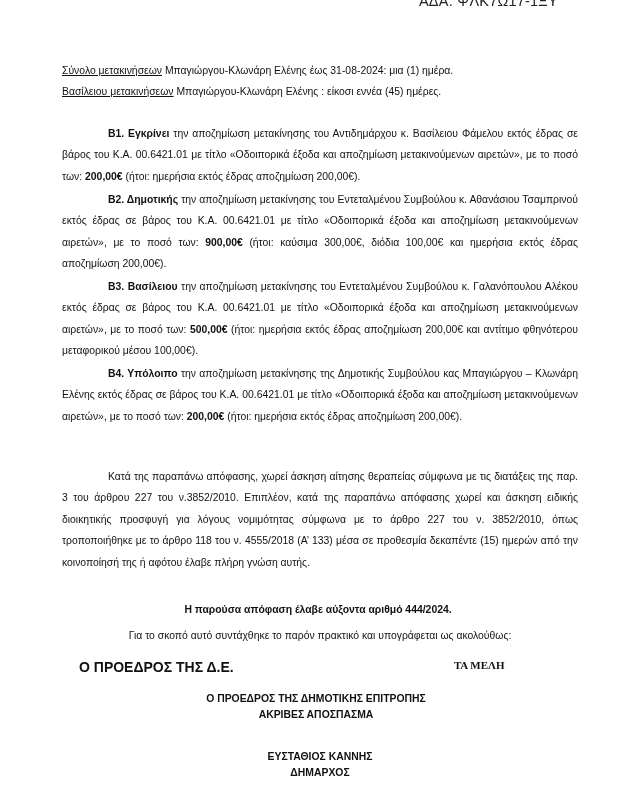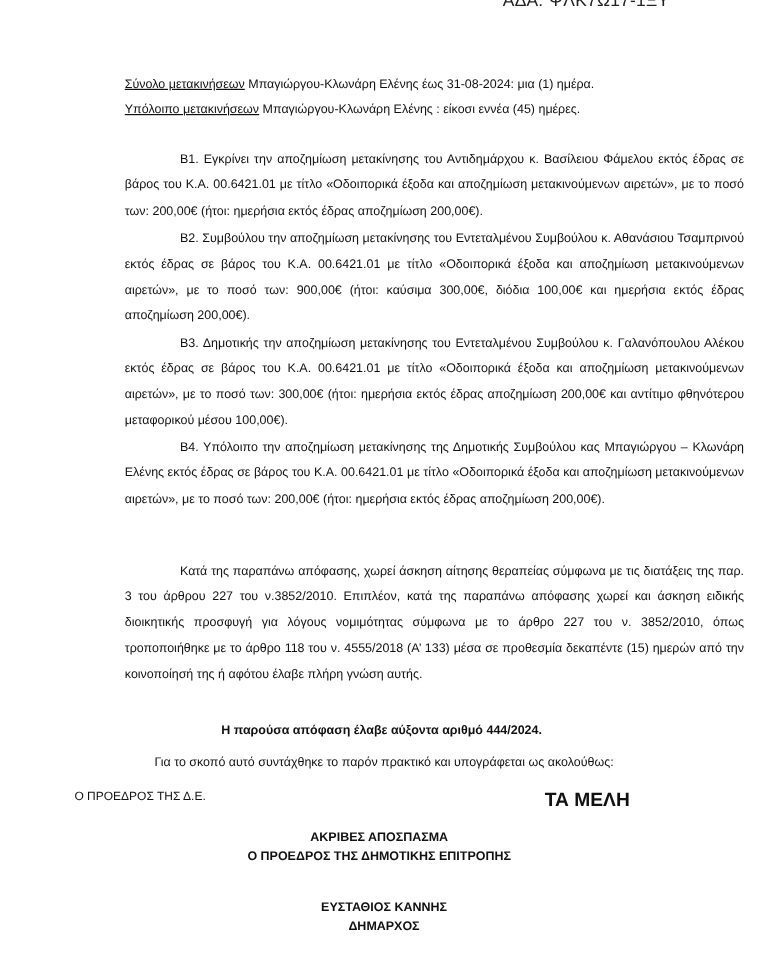--- a/index.html
+++ b/index.html
@@ -1,67 +1,67 @@
 <!DOCTYPE html>
 <html><head>
 <meta charset="utf-8">
 <style>
   html, body { margin: 0; padding: 0; background: #ffffff; }
   body { width: 632px; height: 803px; position: relative; overflow: hidden;
          font-family: "Liberation Sans", "DejaVu Sans", sans-serif; color: #111; }
   .ada { position: absolute; top: -7px; left: 419px; font-size: 14.5px; color: #222; letter-spacing: 0.2px; }
-  .page { position: absolute; left: 62px; width: 516px; font-size: 10.4px; line-height: 21.4px; margin-left: 42px; }
+  .page { position: absolute; left: 62px; width: 516px; font-size: 10.4px; line-height: 21.4px; }
   .summary { top: 60px; }
   .summary p { margin: 0; }
   .u { text-decoration: underline; }
   .items { top: 123px; }
   .items p { margin: 0 0 1.5px 0; text-align: justify; text-indent: 46px; }
   .appeal { top: 466px; }
   .appeal p { margin: 0; text-align: justify; text-indent: 46px; }
   .decision { position: absolute; top: 604px; left: 0; width: 632px; text-align: center; font-size: 10.4px; font-weight: bold; padding-left: 2px; }
   .compose { position: absolute; top: 630px; left: 0; width: 632px; text-align: center; font-size: 10.4px; padding-left: 4px; }
-  .president { position: absolute; top: 659px; left: 62px; font-size: 10px; font-weight: normal; }
-  .members { position: absolute; top: 659px; left: 454px; font-size: 16px; font-weight: bold; }
+  .president { position: absolute; top: 659px; left: 79px; font-size: 14px; font-weight: bold; }
+  .members { position: absolute; top: 659px; left: 454px; font-size: 11px; font-weight: bold; font-family: Liberation Serif, serif; }
   .cert { position: absolute; top: 691px; left: 0; width: 632px; text-align: center; font-size: 10.4px; font-weight: bold; line-height: 15.5px; }
   .cert div, .mayor div { margin: 0; }
   .mayor { position: absolute; top: 749px; left: 0; width: 632px; text-align: center; font-size: 10.4px; font-weight: bold; line-height: 15.5px; padding-left: 4px; }
-  b { font-weight: normal; }
+  b { font-weight: bold; }
 </style>
 </head>
 <body>
 
 <div class="ada">ΑΔΑ: ΨΛΚ7Ω17-1ΞΥ</div>
 
 <div class="page summary">
   <p>
     <span class="u">Σύνολο μετακινήσεων</span><span>  Μπαγιώργου-Κλωνάρη Ελένης έως 31-08-2024: μια (1) ημέρα.</span>
   </p>
   <p>
-    <span class="u">Υπόλοιπο μετακινήσεων</span><span> Μπαγιώργου-Κλωνάρη Ελένης : είκοσι εννέα (45) ημέρες.</span>
+    <span class="u">Βασίλειου μετακινήσεων</span><span> Μπαγιώργου-Κλωνάρη Ελένης : είκοσι εννέα (45) ημέρες.</span>
   </p>
 </div>
 
 <div class="page items">
   <p><b>Β1. Εγκρίνει</b><span> την αποζημίωση μετακίνησης του Αντιδημάρχου κ. Βασίλειου Φάμελου εκτός έδρας σε βάρος του Κ.Α. 00.6421.01 με τίτλο «Οδοιπορικά έξοδα και αποζημίωση μετακινούμενων αιρετών», με το ποσό των: </span><b>200,00€</b><span> (ήτοι: ημερήσια εκτός έδρας αποζημίωση 200,00€).</span></p>
-  <p><b>Β2. Συμβούλου</b><span> την αποζημίωση μετακίνησης του Εντεταλμένου Συμβούλου κ. Αθανάσιου Τσαμπρινού εκτός έδρας σε βάρος του Κ.Α. 00.6421.01 με τίτλο «Οδοιπορικά έξοδα και αποζημίωση μετακινούμενων αιρετών», με το ποσό των: </span><b>900,00€</b><span> (ήτοι: καύσιμα 300,00€, διόδια 100,00€ και ημερήσια εκτός έδρας αποζημίωση 200,00€).</span></p>
-  <p><b>Β3. Δημοτικής</b><span> την αποζημίωση μετακίνησης του Εντεταλμένου Συμβούλου κ. Γαλανόπουλου Αλέκου εκτός έδρας σε βάρος του Κ.Α. 00.6421.01 με τίτλο «Οδοιπορικά έξοδα και αποζημίωση μετακινούμενων αιρετών», με το ποσό των: </span><b>300,00€</b><span> (ήτοι: ημερήσια εκτός έδρας αποζημίωση 200,00€ και αντίτιμο φθηνότερου μεταφορικού μέσου 100,00€).</span></p>
+  <p><b>Β2. Δημοτικής</b><span> την αποζημίωση μετακίνησης του Εντεταλμένου Συμβούλου κ. Αθανάσιου Τσαμπρινού εκτός έδρας σε βάρος του Κ.Α. 00.6421.01 με τίτλο «Οδοιπορικά έξοδα και αποζημίωση μετακινούμενων αιρετών», με το ποσό των: </span><b>900,00€</b><span> (ήτοι: καύσιμα 300,00€, διόδια 100,00€ και ημερήσια εκτός έδρας αποζημίωση 200,00€).</span></p>
+  <p><b>Β3. Βασίλειου</b><span> την αποζημίωση μετακίνησης του Εντεταλμένου Συμβούλου κ. Γαλανόπουλου Αλέκου εκτός έδρας σε βάρος του Κ.Α. 00.6421.01 με τίτλο «Οδοιπορικά έξοδα και αποζημίωση μετακινούμενων αιρετών», με το ποσό των: </span><b>500,00€</b><span> (ήτοι: ημερήσια εκτός έδρας αποζημίωση 200,00€ και αντίτιμο φθηνότερου μεταφορικού μέσου 100,00€).</span></p>
   <p><b>Β4. Υπόλοιπο</b><span> την αποζημίωση μετακίνησης της Δημοτικής Συμβούλου κας Μπαγιώργου – Κλωνάρη Ελένης εκτός έδρας σε βάρος του Κ.Α. 00.6421.01 με τίτλο «Οδοιπορικά έξοδα και αποζημίωση μετακινούμενων αιρετών», με το ποσό των: </span><b>200,00€</b><span> (ήτοι: ημερήσια εκτός έδρας αποζημίωση 200,00€).</span></p>
 </div>
 
 <div class="page appeal">
   <p>Κατά της παραπάνω απόφασης, χωρεί άσκηση αίτησης θεραπείας σύμφωνα με τις διατάξεις της παρ. 3 του άρθρου 227 του ν.3852/2010. Επιπλέον, κατά της παραπάνω απόφασης χωρεί και άσκηση ειδικής διοικητικής προσφυγή για λόγους νομιμότητας σύμφωνα με το άρθρο 227 του ν. 3852/2010, όπως τροποποιήθηκε με το άρθρο 118 του ν. 4555/2018 (Α’ 133) μέσα σε προθεσμία δεκαπέντε (15) ημερών από την κοινοποίησή της ή αφότου έλαβε πλήρη γνώση αυτής.</p>
 </div>
 
 <div class="decision">Η παρούσα απόφαση έλαβε αύξοντα αριθμό  444/2024.</div>
 <div class="compose">Για το σκοπό αυτό συντάχθηκε το παρόν πρακτικό και υπογράφεται ως ακολούθως:</div>
 
 <div class="president">Ο ΠΡΟΕΔΡΟΣ ΤΗΣ Δ.Ε.</div>
 <div class="members">ΤΑ ΜΕΛΗ</div>
 
 <div class="cert">
+  <div>Ο ΠΡΟΕΔΡΟΣ ΤΗΣ ΔΗΜΟΤΙΚΗΣ ΕΠΙΤΡΟΠΗΣ</div>
   <div>ΑΚΡΙΒΕΣ ΑΠΟΣΠΑΣΜΑ</div>
-  <div>Ο ΠΡΟΕΔΡΟΣ ΤΗΣ ΔΗΜΟΤΙΚΗΣ ΕΠΙΤΡΟΠΗΣ</div>
 </div>
 
 <div class="mayor">
   <div>ΕΥΣΤΑΘΙΟΣ ΚΑΝΝΗΣ</div>
   <div>ΔΗΜΑΡΧΟΣ</div>
 </div>
 
 </body></html>

